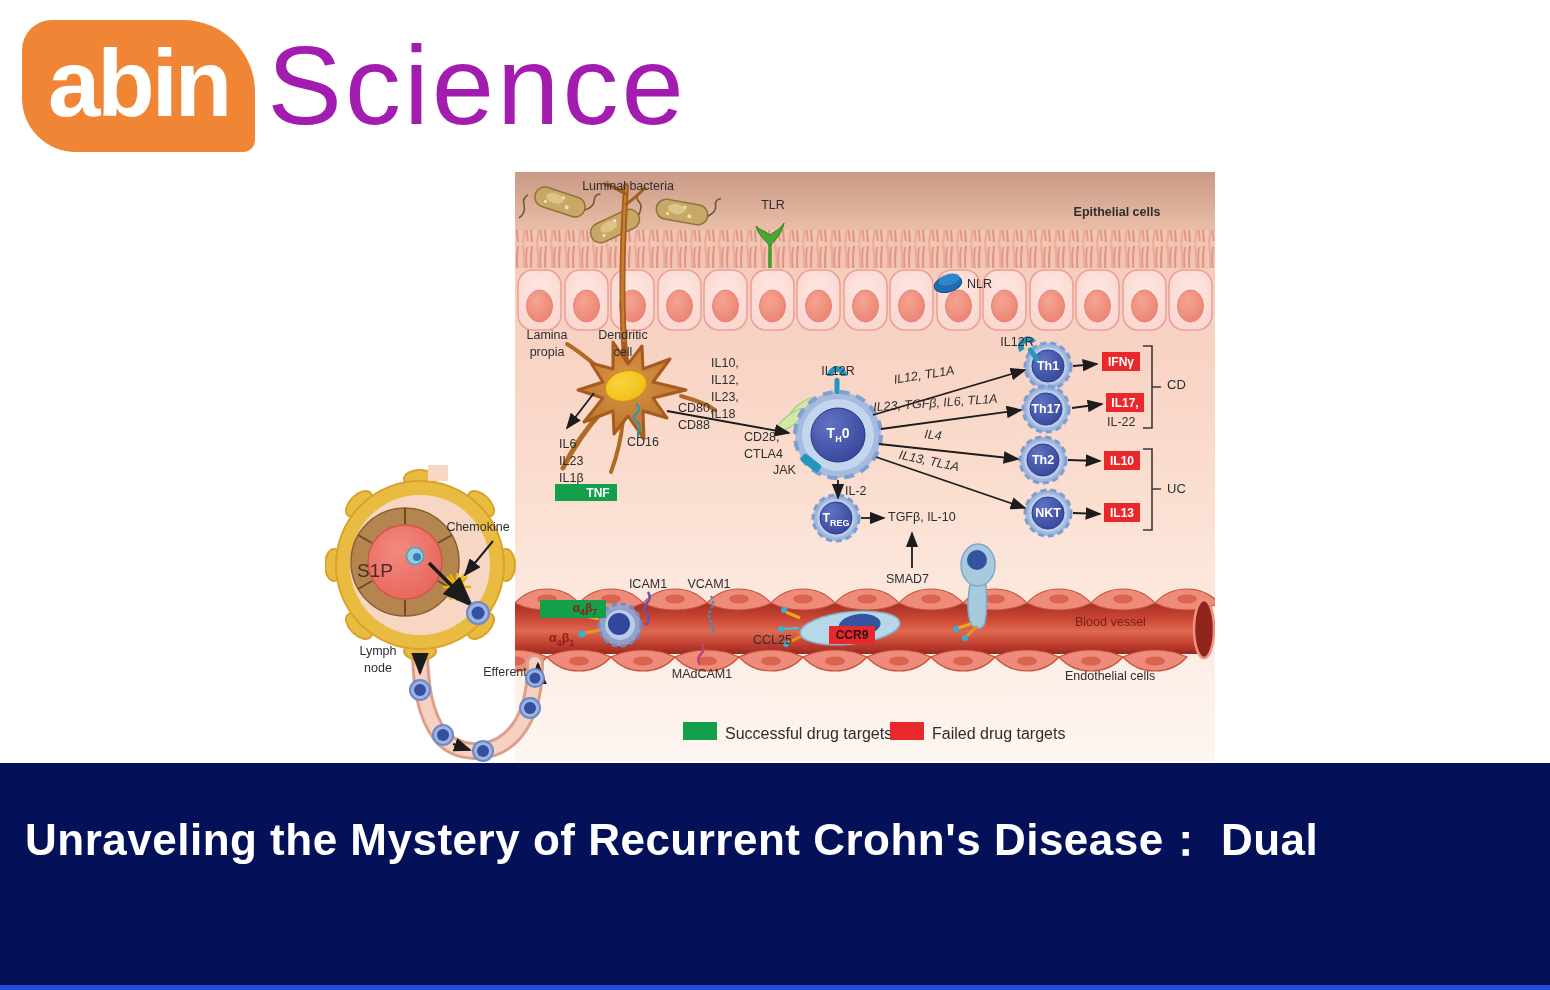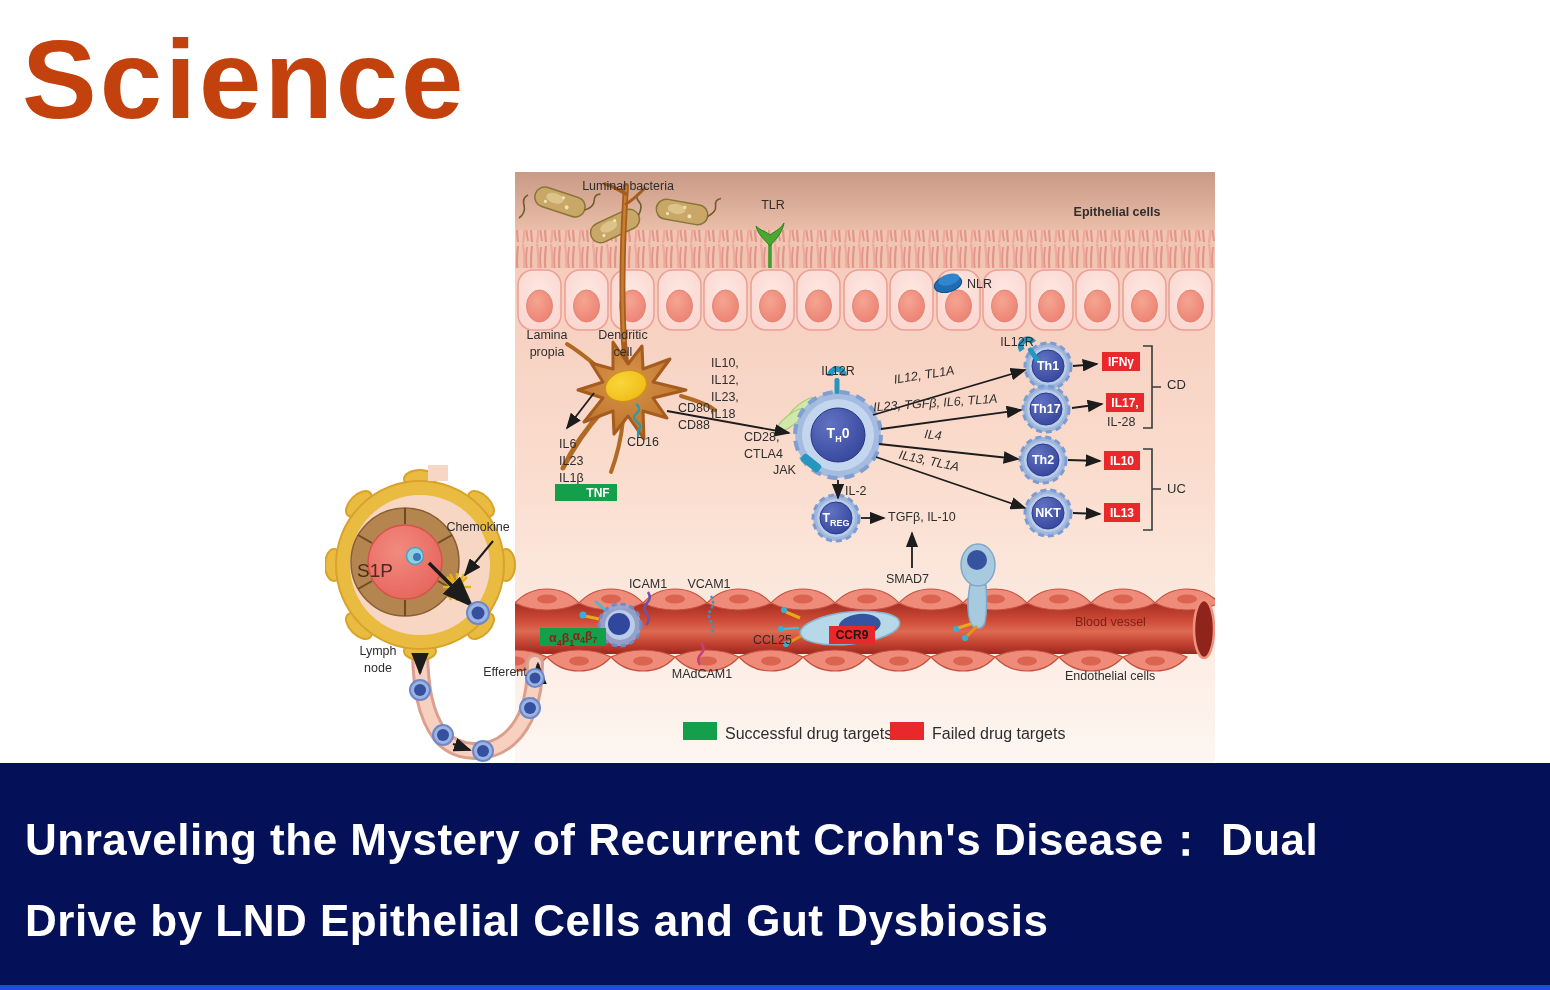--- a/index.html
+++ b/index.html
@@ -4,21 +4,21 @@
 <style>
   html,body{margin:0;padding:0;}
   body{width:1550px;height:990px;position:relative;overflow:hidden;background:#ffffff;
        font-family:"Liberation Sans",sans-serif;}
 
   
   .logo{position:absolute;left:22px;top:20px;display:flex;align-items:center;gap:12px;}
   .logo-abin{height:132px;line-height:128px;padding:0 26px;background:#ef8535;
              border-radius:30px 72px 12px 54px;color:#fff;font-size:94px;font-weight:bold;
              letter-spacing:-3px;}
-  .logo-science{font-size:112px;font-weight:bold;color:#c2410c;letter-spacing:3px;line-height:120px;}
+  .logo-science{font-size:112px;font-weight:normal;color:#a21caf;letter-spacing:3px;line-height:120px;}
 
   
   .diagram{position:absolute;left:515px;top:172px;width:700px;height:590px;}
   .diagram svg{position:absolute;left:0;top:0;}
   .lbl{position:absolute;font-size:12.5px;color:#2e2e2e;line-height:1.3;white-space:nowrap;}
   .lbl.sm{font-size:16px;}
   .center{text-align:center;}
   .italic{font-style:italic;}
   .stack span{display:block;line-height:17px;}
   .box{position:absolute;display:flex;align-items:center;justify-content:center;
@@ -43,20 +43,21 @@
           border-bottom:5px solid #1d4ed8;}
   .banner .line{position:absolute;left:25px;color:#ffffff;font-weight:bold;font-size:44px;
                 white-space:nowrap;letter-spacing:0.5px;}
   .banner .l1{top:48px;}
   .banner .l2{top:133px;}
 </style>
 </head>
 <body>
 
 <div class="logo">
+  <div class="logo-abin">abin</div>
   <div class="logo-science">Science</div>
 </div>
 
 <div class="diagram">
   <svg width="700" height="590" viewBox="0 0 700 590">
     <defs>
       <linearGradient id="gLumen" x1="0" y1="0" x2="0" y2="1">
         <stop offset="0" stop-color="#c99a86"></stop>
           <stop offset="1" stop-color="#ecc0ab"></stop>
       </linearGradient>
@@ -345,31 +346,31 @@
   <div class="lbl italic" style="left:358px;top:223px;transform:rotate(-4deg);">IL23, TGFβ, IL6, TL1A</div>
   <div class="lbl italic center" style="left:398px;top:255px;width:40px;transform:rotate(6deg);">IL4</div>
   <div class="lbl italic center" style="left:374px;top:281px;width:80px;transform:rotate(12deg);">IL13, TL1A</div>
 
   <div class="lbl" style="left:330px;top:311px;">IL-2</div>
   <div class="lbl" style="left:373px;top:337px;">TGFβ, IL-10</div>
   <div class="lbl" style="left:371px;top:399px;">SMAD7</div>
 
   <div class="box box-red" style="left:587px;top:180px;width:38px;height:19px;">IFNγ</div>
   <div class="box box-red" style="left:591px;top:221px;width:38px;height:19px;">IL17,</div>
-  <div class="lbl" style="left:592px;top:242px;">IL-28</div>
+  <div class="lbl" style="left:592px;top:242px;">IL-22</div>
   <div class="box box-red" style="left:589px;top:279px;width:36px;height:19px;">IL10</div>
   <div class="box box-red" style="left:589px;top:331px;width:36px;height:19px;">IL13</div>
   <div class="lbl" style="left:652px;top:205px;font-size:13px;">CD</div>
   <div class="lbl" style="left:652px;top:309px;font-size:13px;">UC</div>
 
   <div class="lbl center" style="left:106px;top:404px;width:54px;">ICAM1</div>
   <div class="lbl center" style="left:166px;top:404px;width:56px;">VCAM1</div>
   <div class="lbl center" style="left:150px;top:494px;width:74px;">MAdCAM1</div>
 
-  <div class="box box-green" style="left:25px;top:428px;width:42px;height:18px;margin-top:28px;">
+  <div class="box box-green" style="left:25px;top:428px;width:42px;height:18px;">
     <span class="maroon"><span>α</span><sub>4</sub><span>β</span><sub>7</sub></span>
   </div>
   <div class="lbl maroon" style="left:34px;top:458px;"><span>α</span><sub>4</sub><span>β</span><sub>1</sub></div>
 
   <div class="lbl" style="left:238px;top:460px;">CCL25</div>
   <div class="box box-red-dark" style="left:314px;top:454px;width:46px;height:18px;">CCR9</div>
   <div class="lbl darkred" style="left:560px;top:442px;">Blood vessel</div>
   <div class="lbl" style="left:550px;top:496px;">Endothelial cells</div>
 
   <div class="cell-lbl" style="left:297px;top:253px;width:52px;font-size:14px;"><span>T</span><sub>H</sub><span>0</span></div>
@@ -488,14 +489,13 @@
   <div class="lbl center" style="left:116px;top:54px;width:74px;">Chemokine</div>
   <div class="lbl center stack" style="left:16px;top:178px;width:74px;">
     <span>Lymph</span>
     <span>node</span>
   </div>
   <div class="lbl center" style="left:148px;top:199px;width:64px;">Efferent</div>
 </div>
 
 <div class="banner">
   <div class="line l1">Unraveling the Mystery of Recurrent Crohn's Disease： Dual</div>
-  <div class="line l2">Drive by LND Epithelial Cells and Gut Dysbiosis</div>
 </div>
 
 </body></html>

